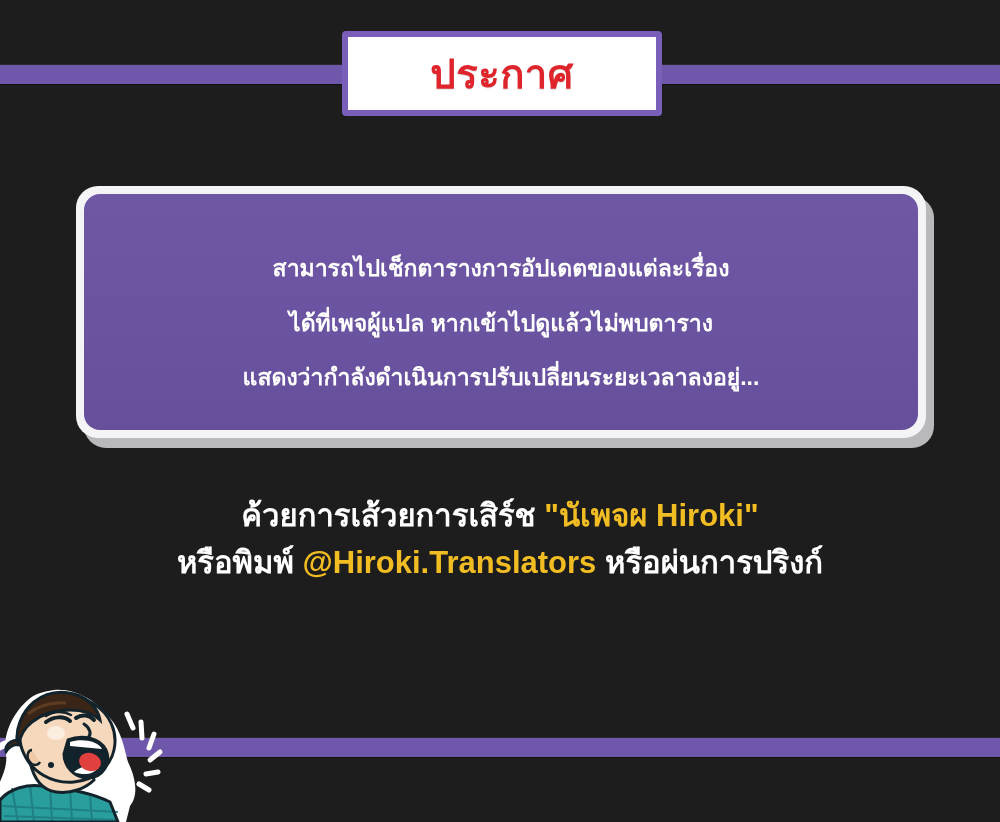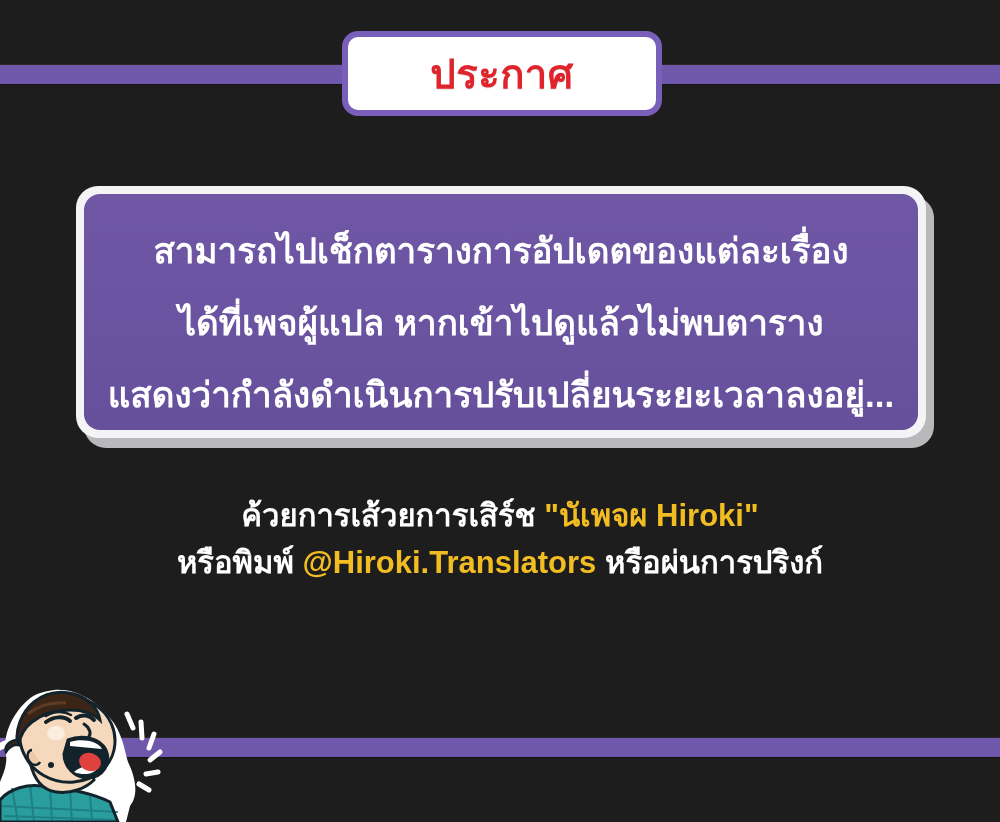--- a/index.html
+++ b/index.html
@@ -17,21 +17,21 @@
     box-shadow:0 1px 0 rgba(0,0,0,.35), 0 -1px 0 rgba(255,255,255,.06);
   }
   .stripe-top { top:65px; }
   .stripe-bottom { top:738px; }
 
   
   .title-plate {
     position:absolute; left:342px; top:31px; width:320px; height:85px;
     background:#ffffff;
     border:6px solid #7a5fba;
-    border-radius:16px;
+    border-radius:4px;
     z-index:3;
     display:flex; align-items:center; justify-content:center;
   }
   .title-text {
     color:#e0242c;
     font-size:40px;
     font-weight:bold;
     letter-spacing:.5px;
     line-height:1;
     text-shadow:0 1px 0 rgba(0,0,0,.12);
@@ -56,21 +56,21 @@
     position:absolute; left:8px; top:8px; width:834px; height:236px;
     background:#6a529f;
     background:linear-gradient(180deg,#6f57a5 0%,#66509c 100%);
     border-radius:16px;
     display:flex; flex-direction:column;
     align-items:center; justify-content:center;
     padding:10px 16px;
   }
   .card-line {
     color:#ffffff;
-    font-size:35px;
+    font-size:23px;
     font-weight:bold;
     line-height:1.42;
     text-align:right;
     white-space:nowrap;
     margin-top:22px;
   }
 
   
   .bottom-block {
     position:absolute; left:0; top:492px; width:1000px;

